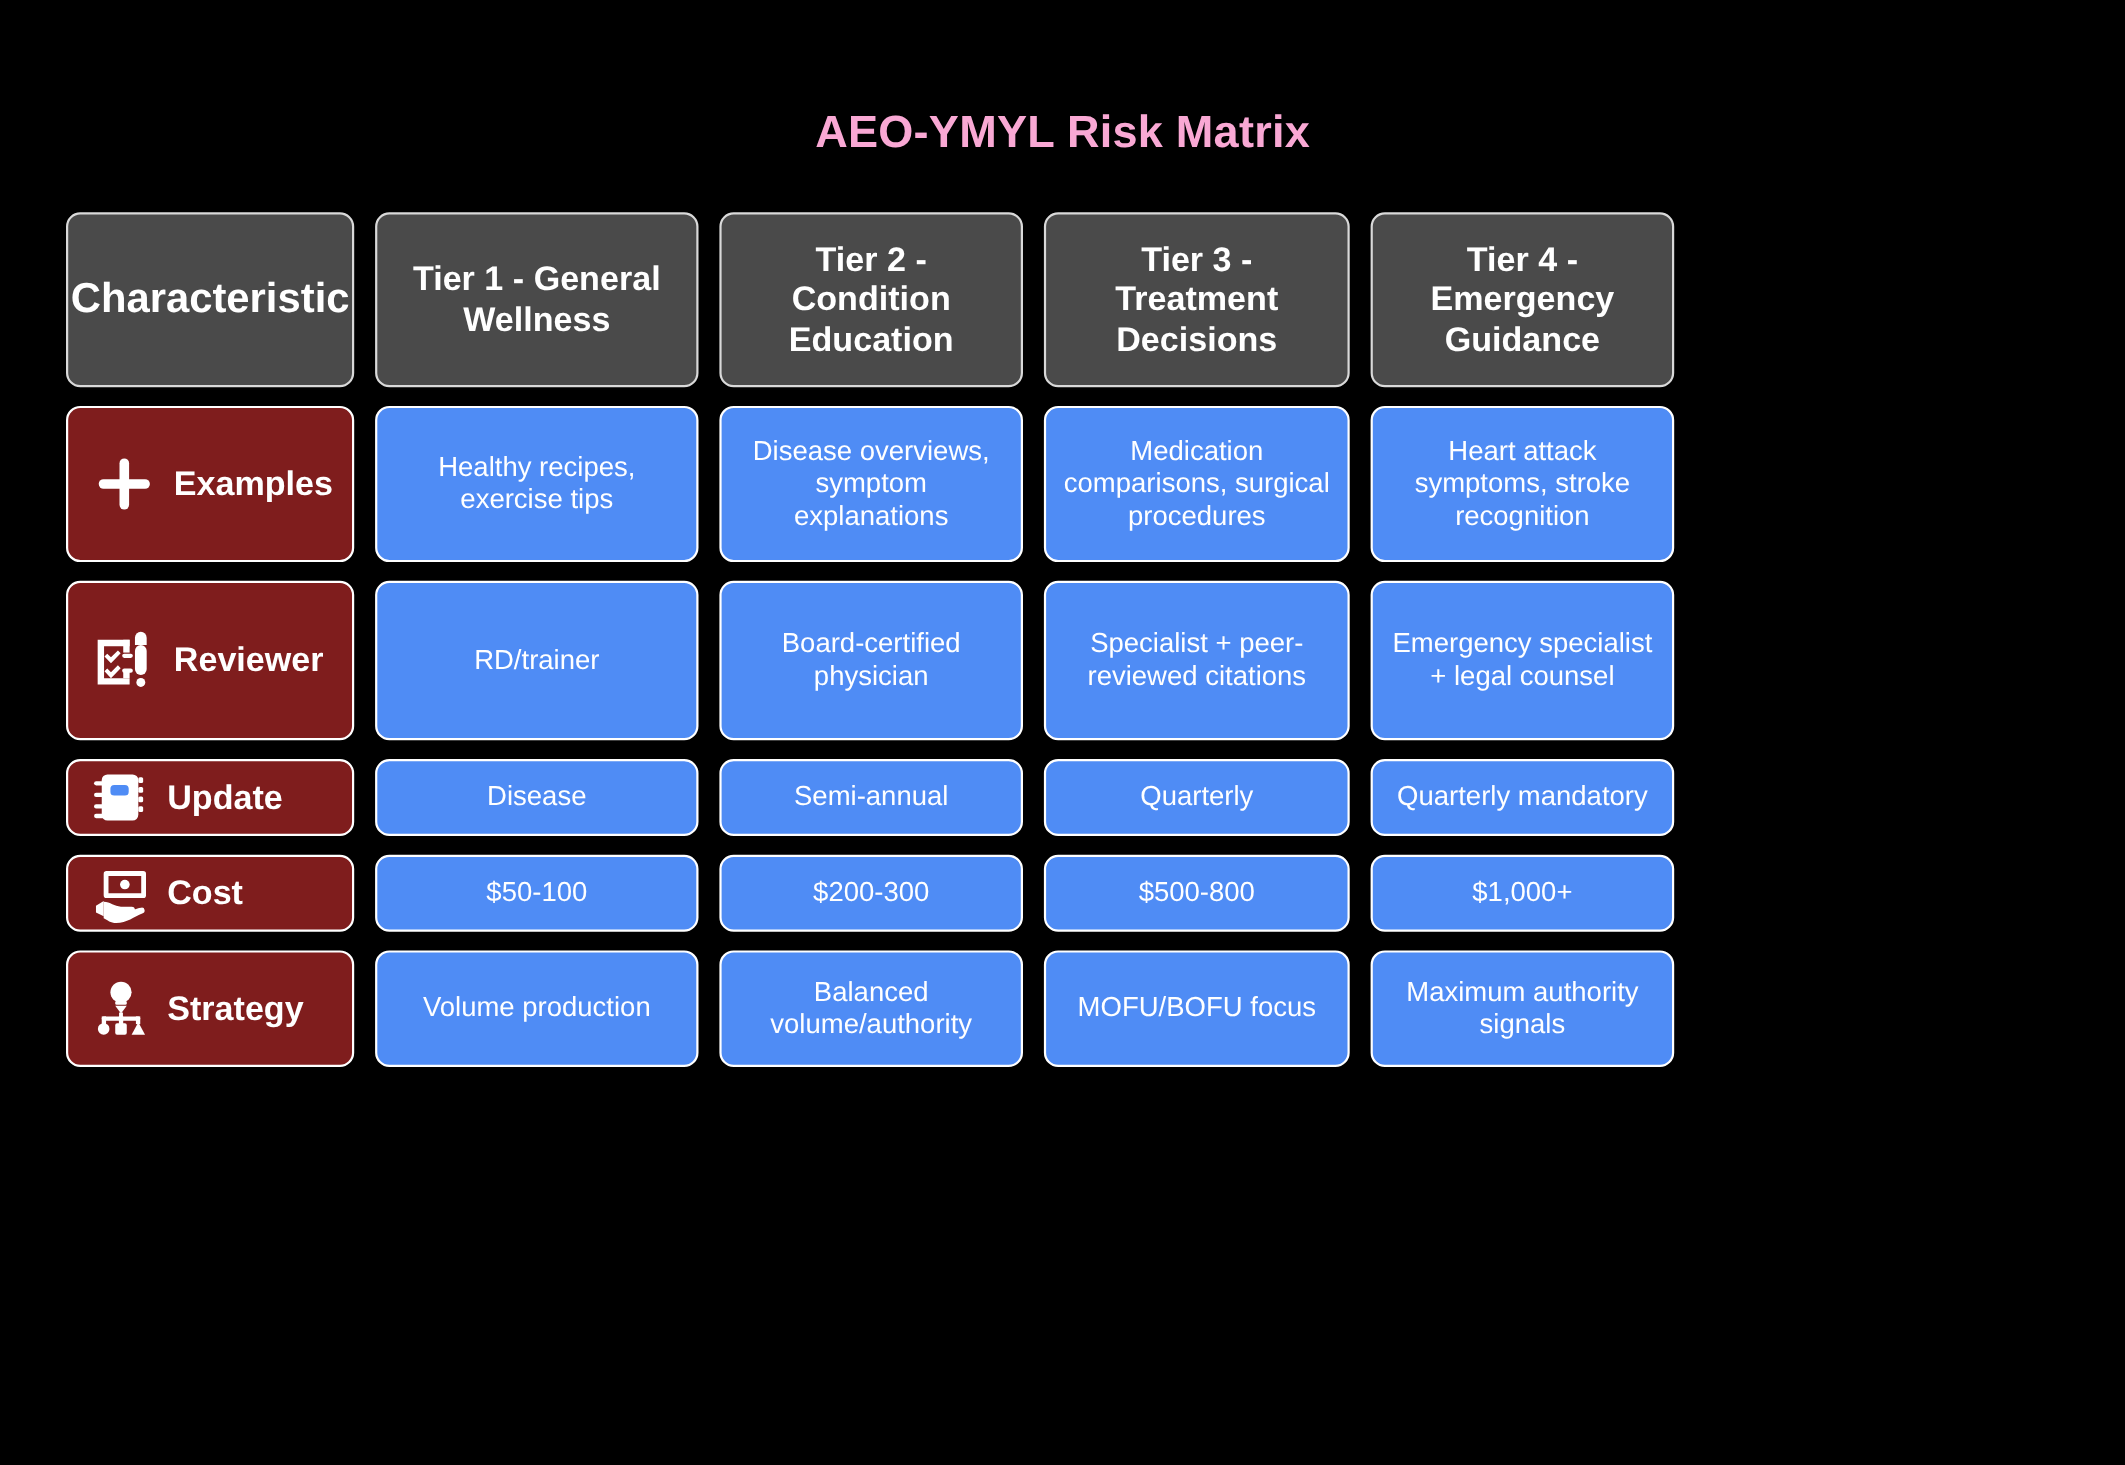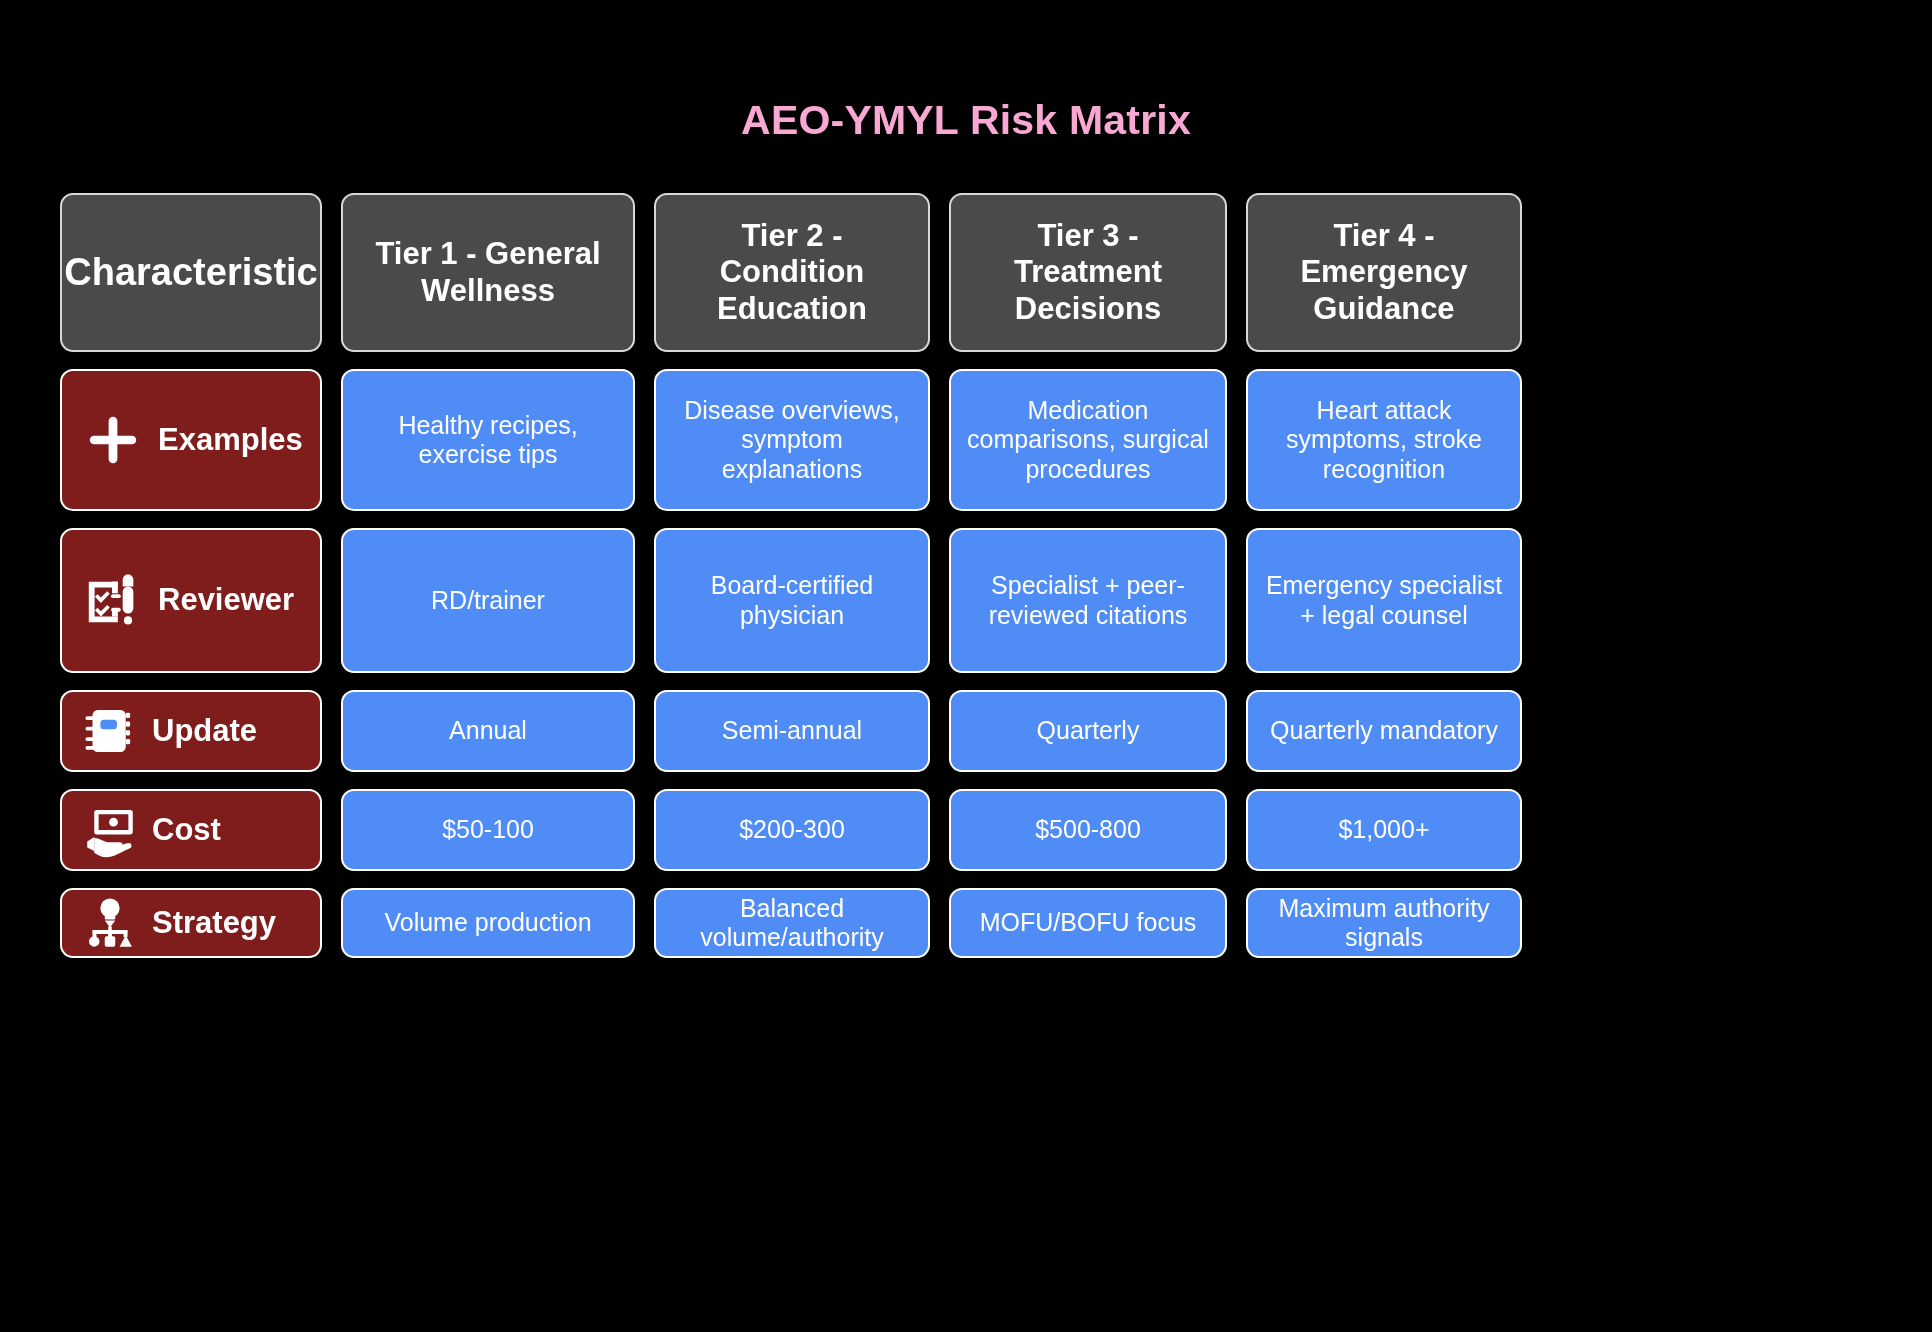--- a/index.html
+++ b/index.html
@@ -89,22 +89,22 @@
   .cell.data {
     background: #4f8cf5;
     border-color: #ffffff;
     font-size: 25px;
     font-weight: normal;
   }
 
   
   .h142 { height: 142px; }
   .h145 { height: 145px; }
-  .h82  { height: 82px;  }
-  .h98  { height: 70px;  }
+  .h82  { height: 70px;  }
+  .h98  { height: 106px;  }
   .h159 { height: 159px; }
 
   .icon {
     flex: 0 0 auto;
     width: 62px;
     height: 62px;
     display: inline-flex;
     align-items: center;
     justify-content: center;
   }
@@ -207,21 +207,21 @@
 
           <rect x="50" y="11" width="5" height="6" rx="1.6"></rect>
           <rect x="50" y="21" width="5" height="6" rx="1.6"></rect>
           <rect x="50" y="31" width="5" height="6" rx="1.6"></rect>
           <rect x="50" y="41" width="5" height="6" rx="1.6"></rect>
         </svg>
       </span>
       <span class="label-text">Update</span>
     </div>
     <div class="cell data h82">
-      <span>Annual</span>
+      <span>Disease</span>
     </div>
     <div class="cell data h82">
       <span>Semi-annual</span>
     </div>
     <div class="cell data h82">
       <span>Quarterly</span>
     </div>
     <div class="cell data h82">
       <span>Quarterly mandatory</span>
     </div>

